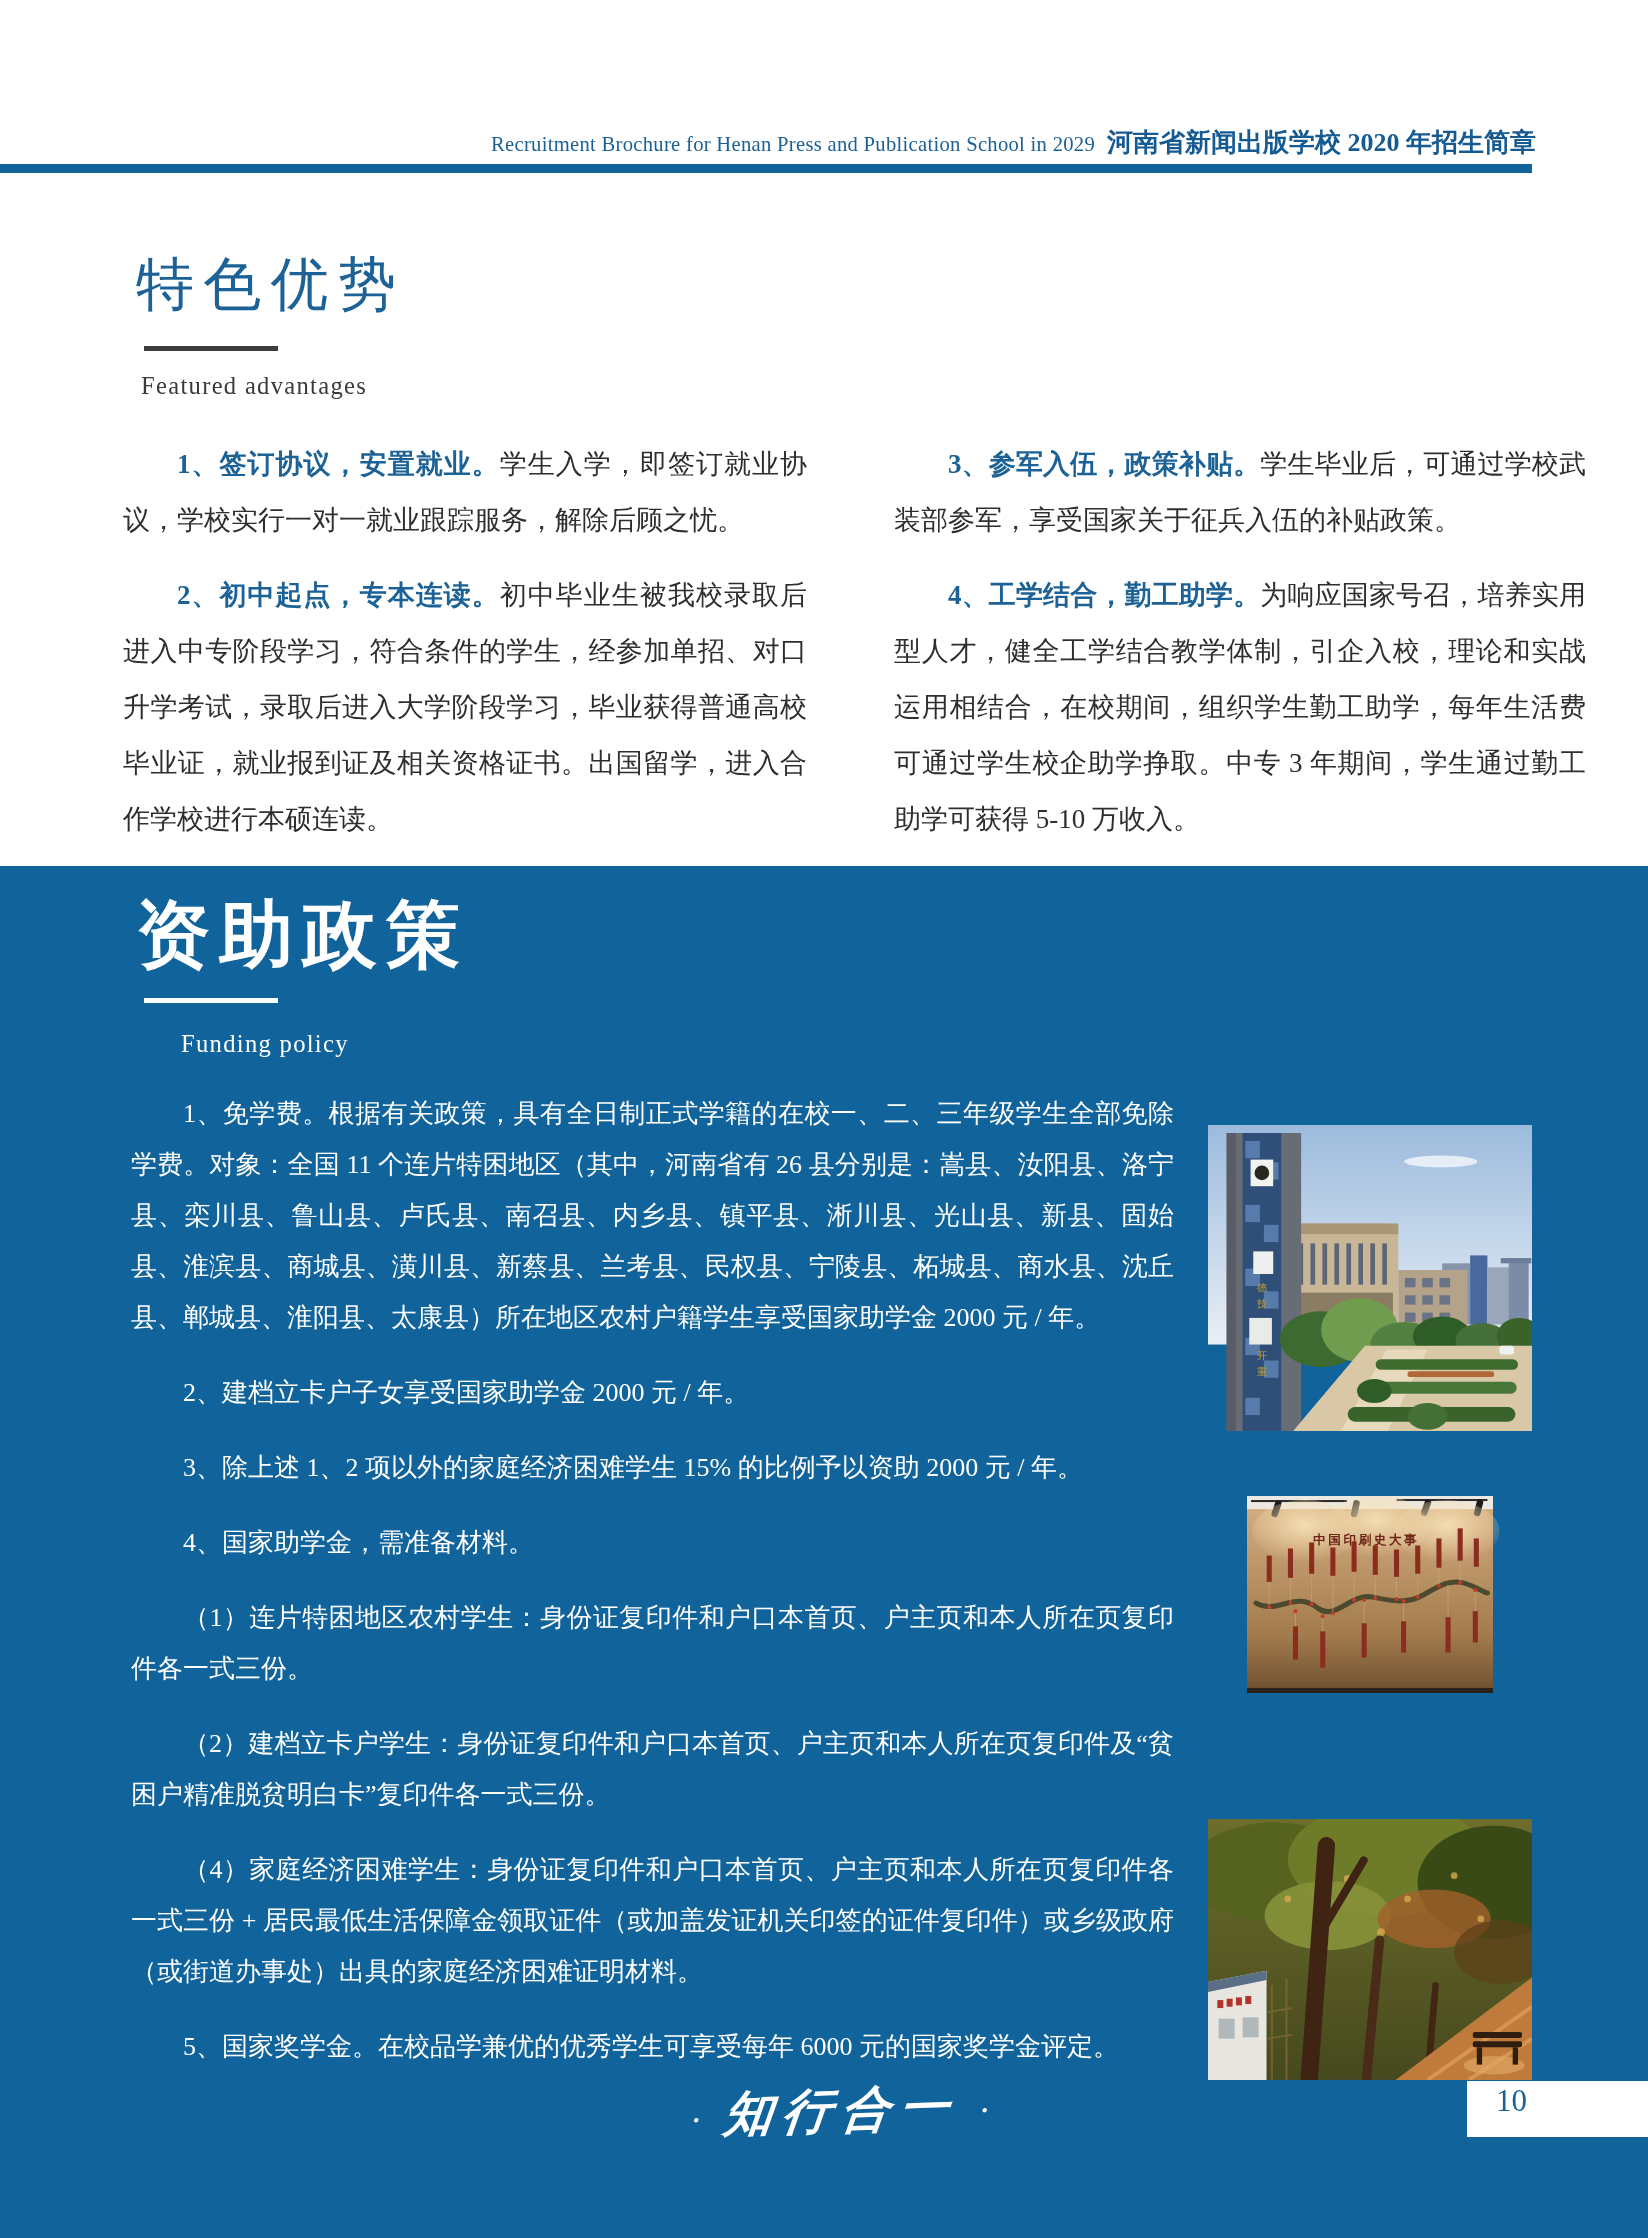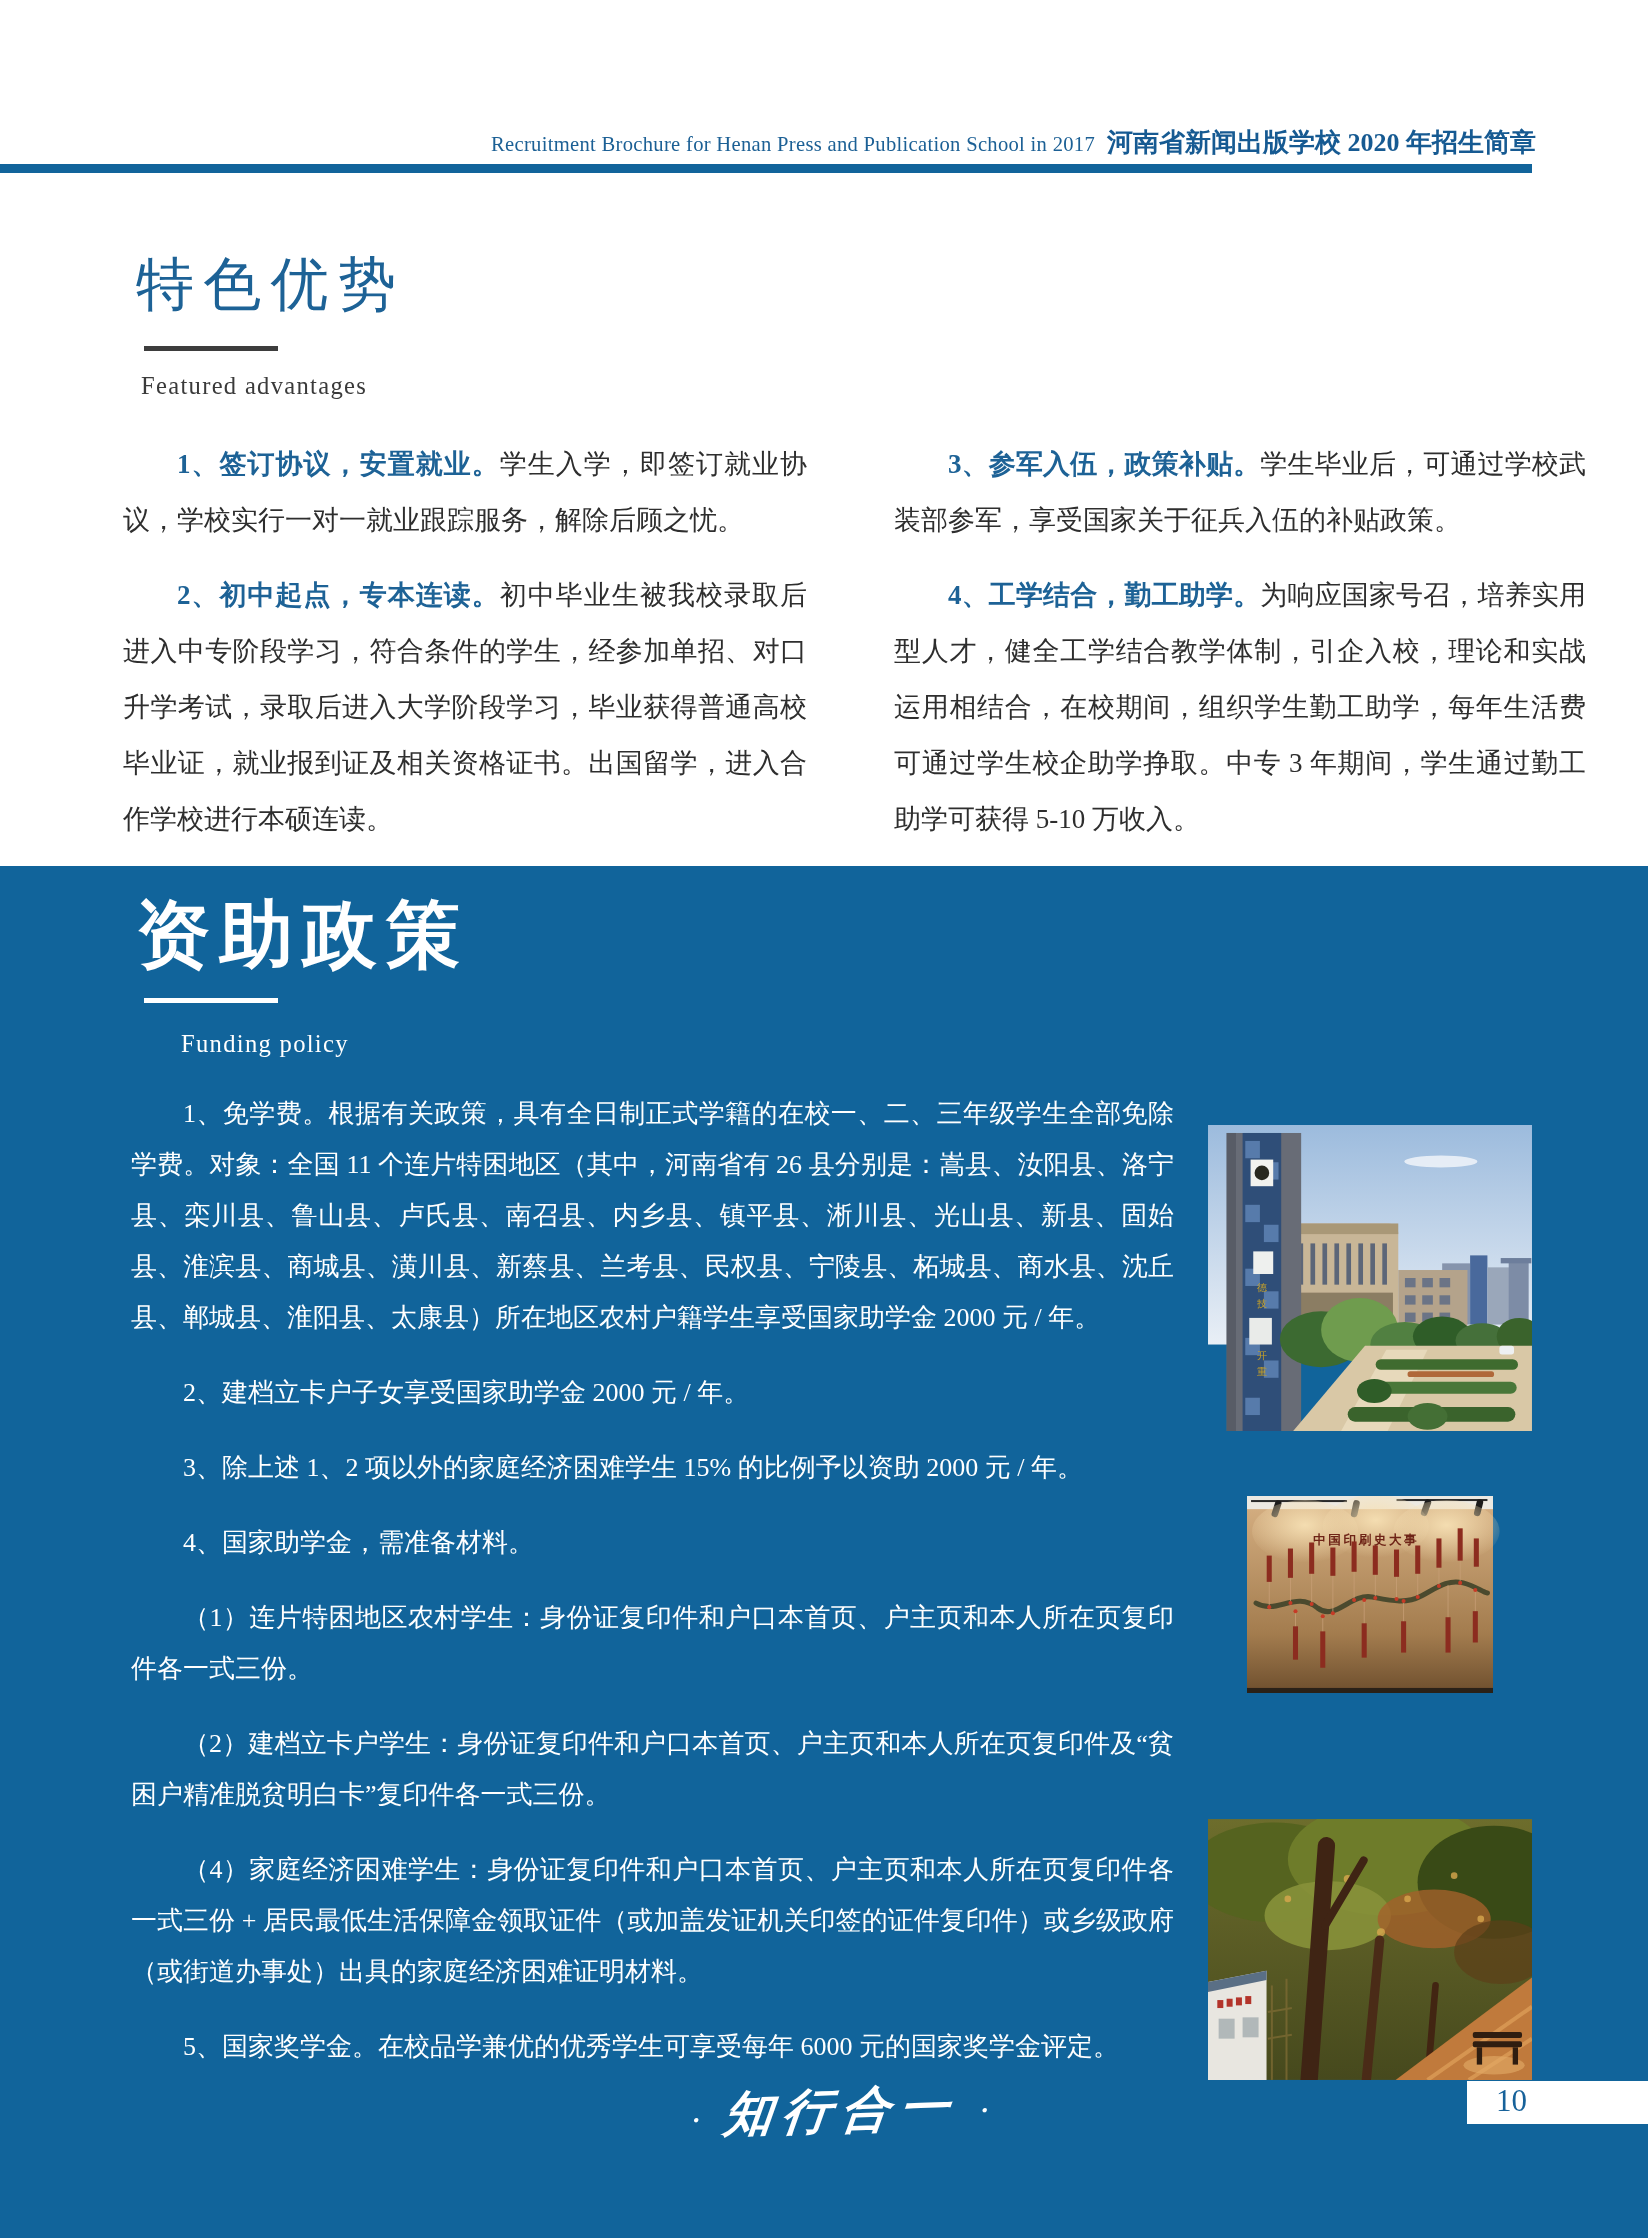--- a/index.html
+++ b/index.html
@@ -57,33 +57,33 @@
 
   
   .motto{
     position:absolute; left:655px; top:2074px; width:372px; height:73px;
     color:#ffffff; text-align:center; white-space:nowrap;
     font-size:49px; line-height:73px; font-weight:bold; font-style:italic;
     transform:skewX(-8deg) rotate(-2deg); letter-spacing:9.3px;
   }
   .motto .dot{ font-size:27px; font-style:normal; vertical-align:middle; margin:0 22.6px; letter-spacing:0;}
   .pagenum-box{
-    position:absolute; left:1467px; top:2081px; width:181px; height:43px; background:#ffffff;
+    position:absolute; left:1467px; top:2081px; width:181px; height:56px; background:#ffffff;
   }
   .pagenum{
     position:absolute; left:29px; top:0; font-size:31px; line-height:39px; color:#17629a;
   }
 </style>
 </head>
 <body>
 
 <div class="page">
 
   <div class="hdr-line">
-    <span class="hdr-en">Recruitment Brochure for Henan Press and Publication School in 2017</span>
+    <span class="hdr-en">Recruitment Brochure for Henan Press and Publication School in 2029</span>
     <span class="hdr-zh">河南省新闻出版学校 2020 年招生简章</span>
   </div>
   <div class="hdr-bar"></div>
 
   <div class="sec-title">特色优势</div>
   <div class="sec-rule"></div>
   <div class="sec-sub">Featured advantages</div>
 
   <div class="col col-left">
     <p><span class="lead">1、签订协议，安置就业。</span><span>学生入学，即签订就业协议，学校实行一对一就业跟踪服务，解除后顾之忧。</span></p>

